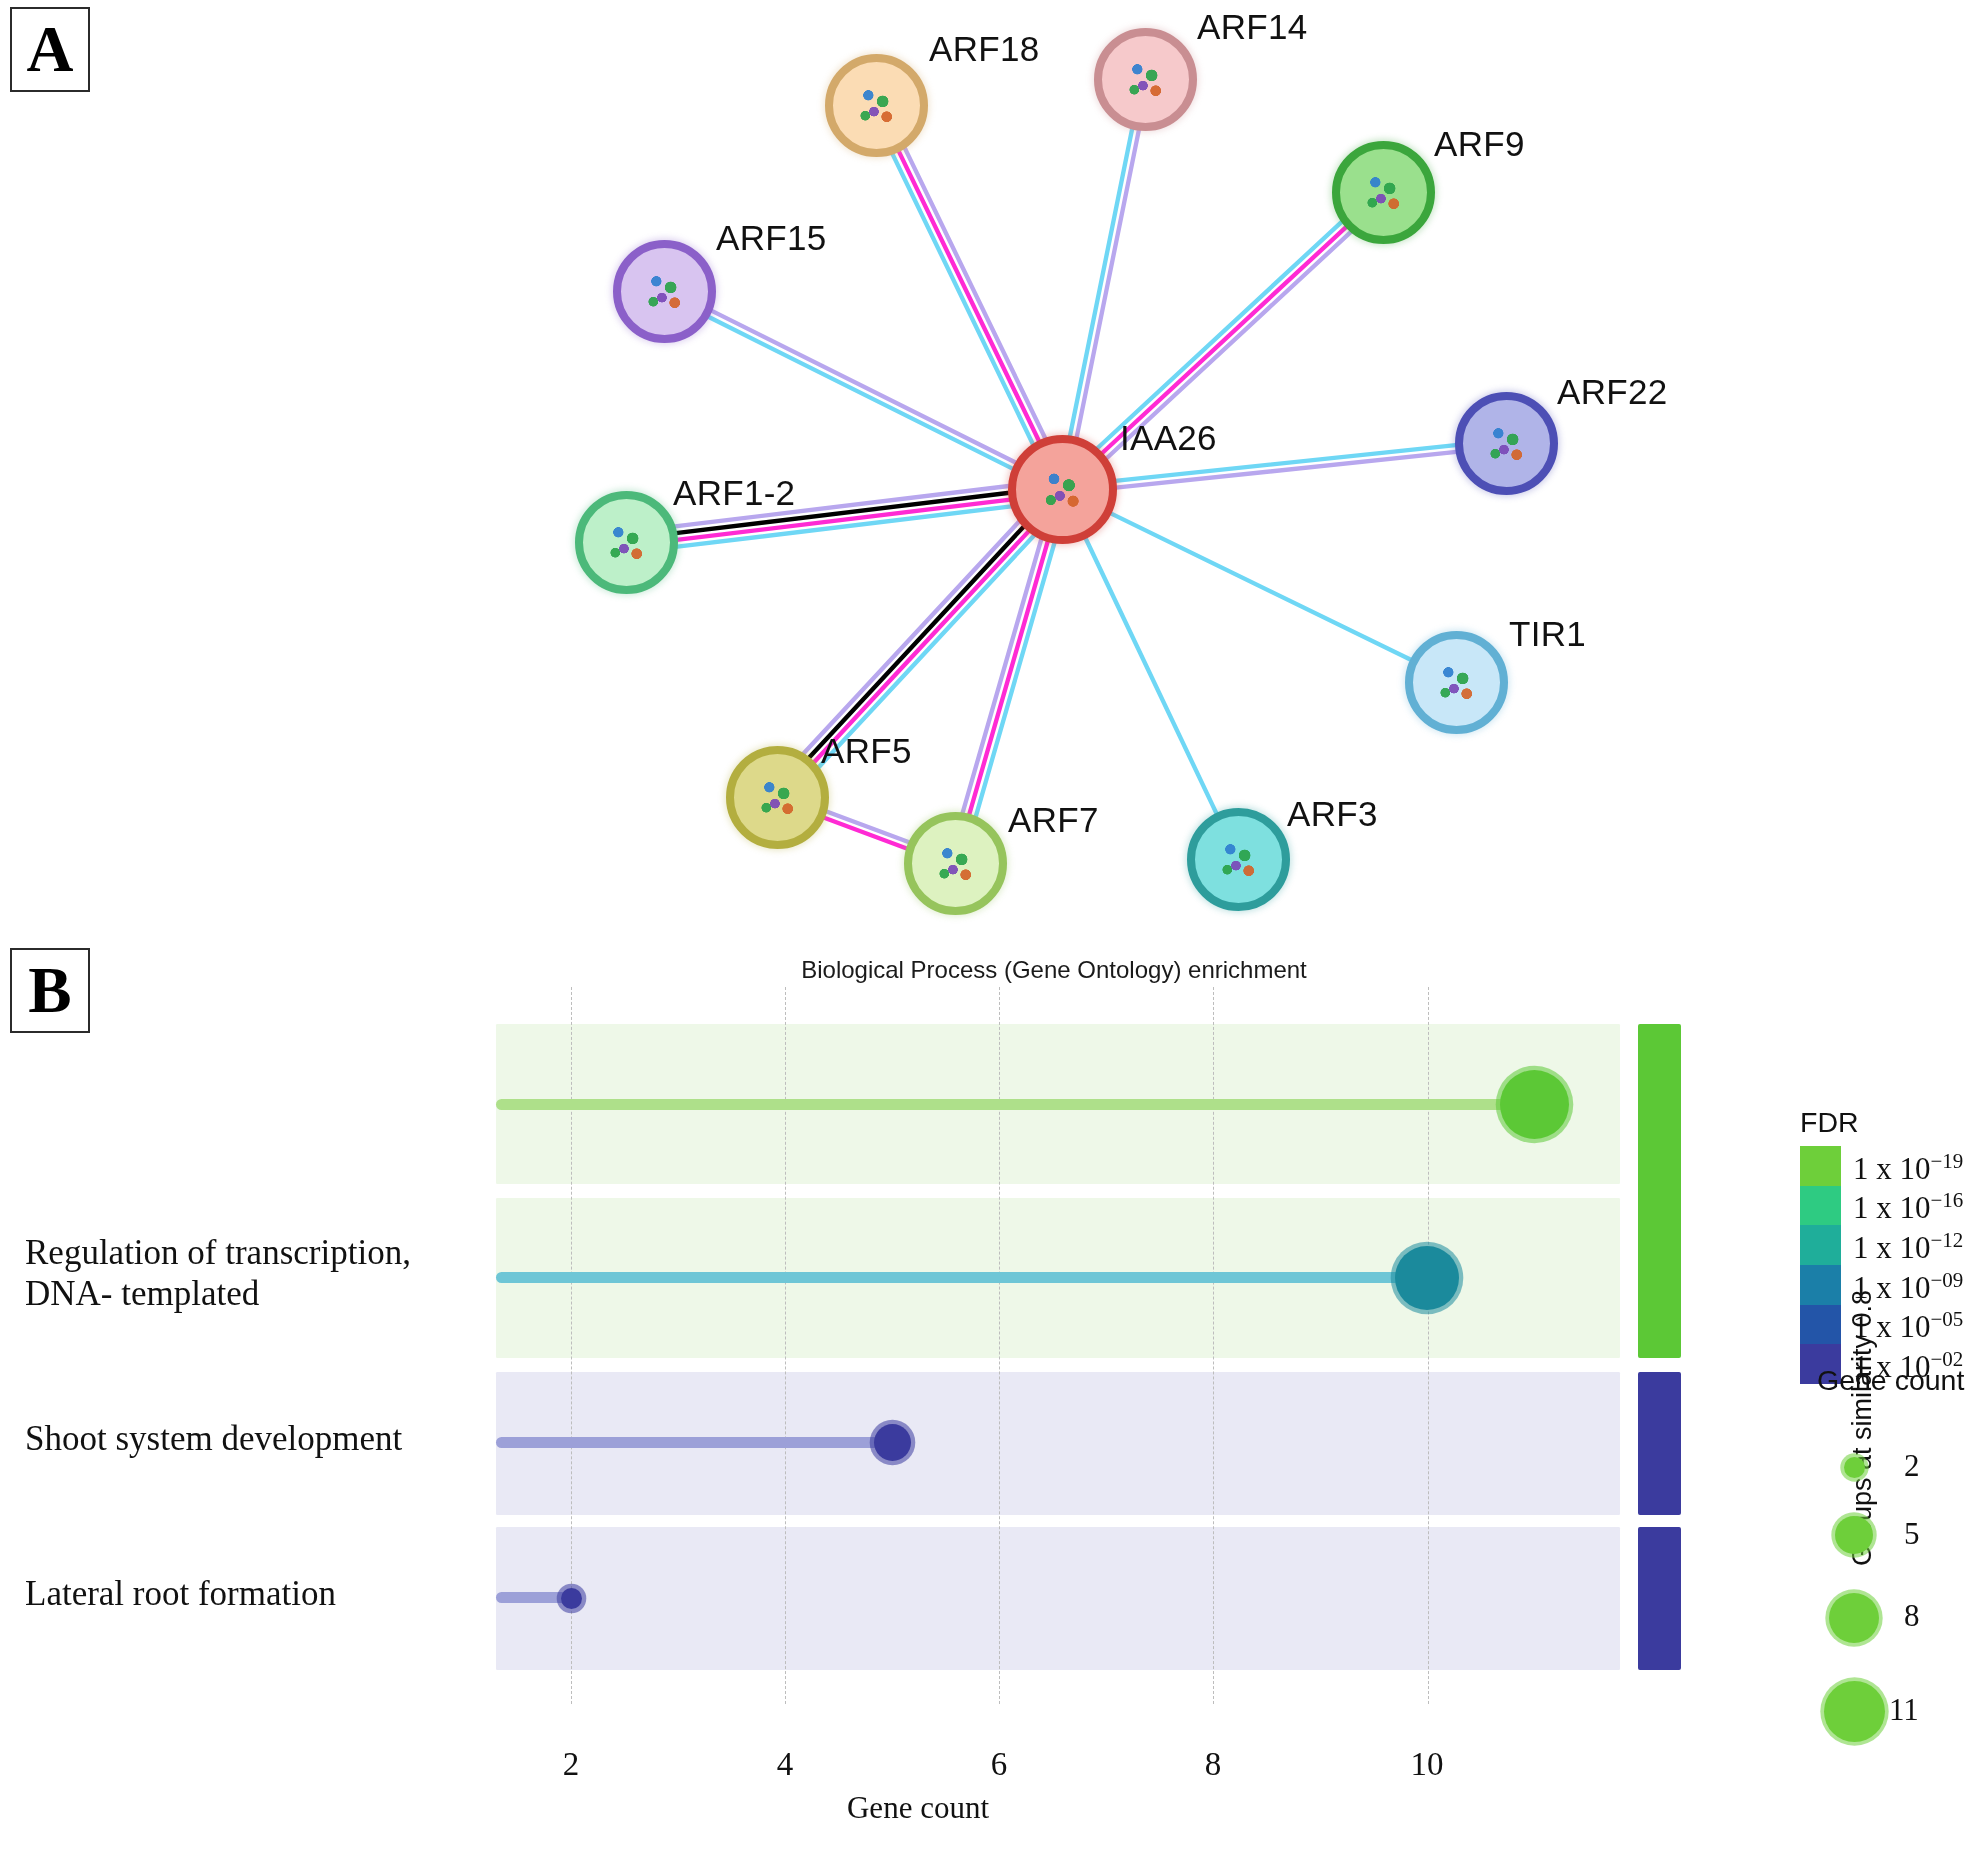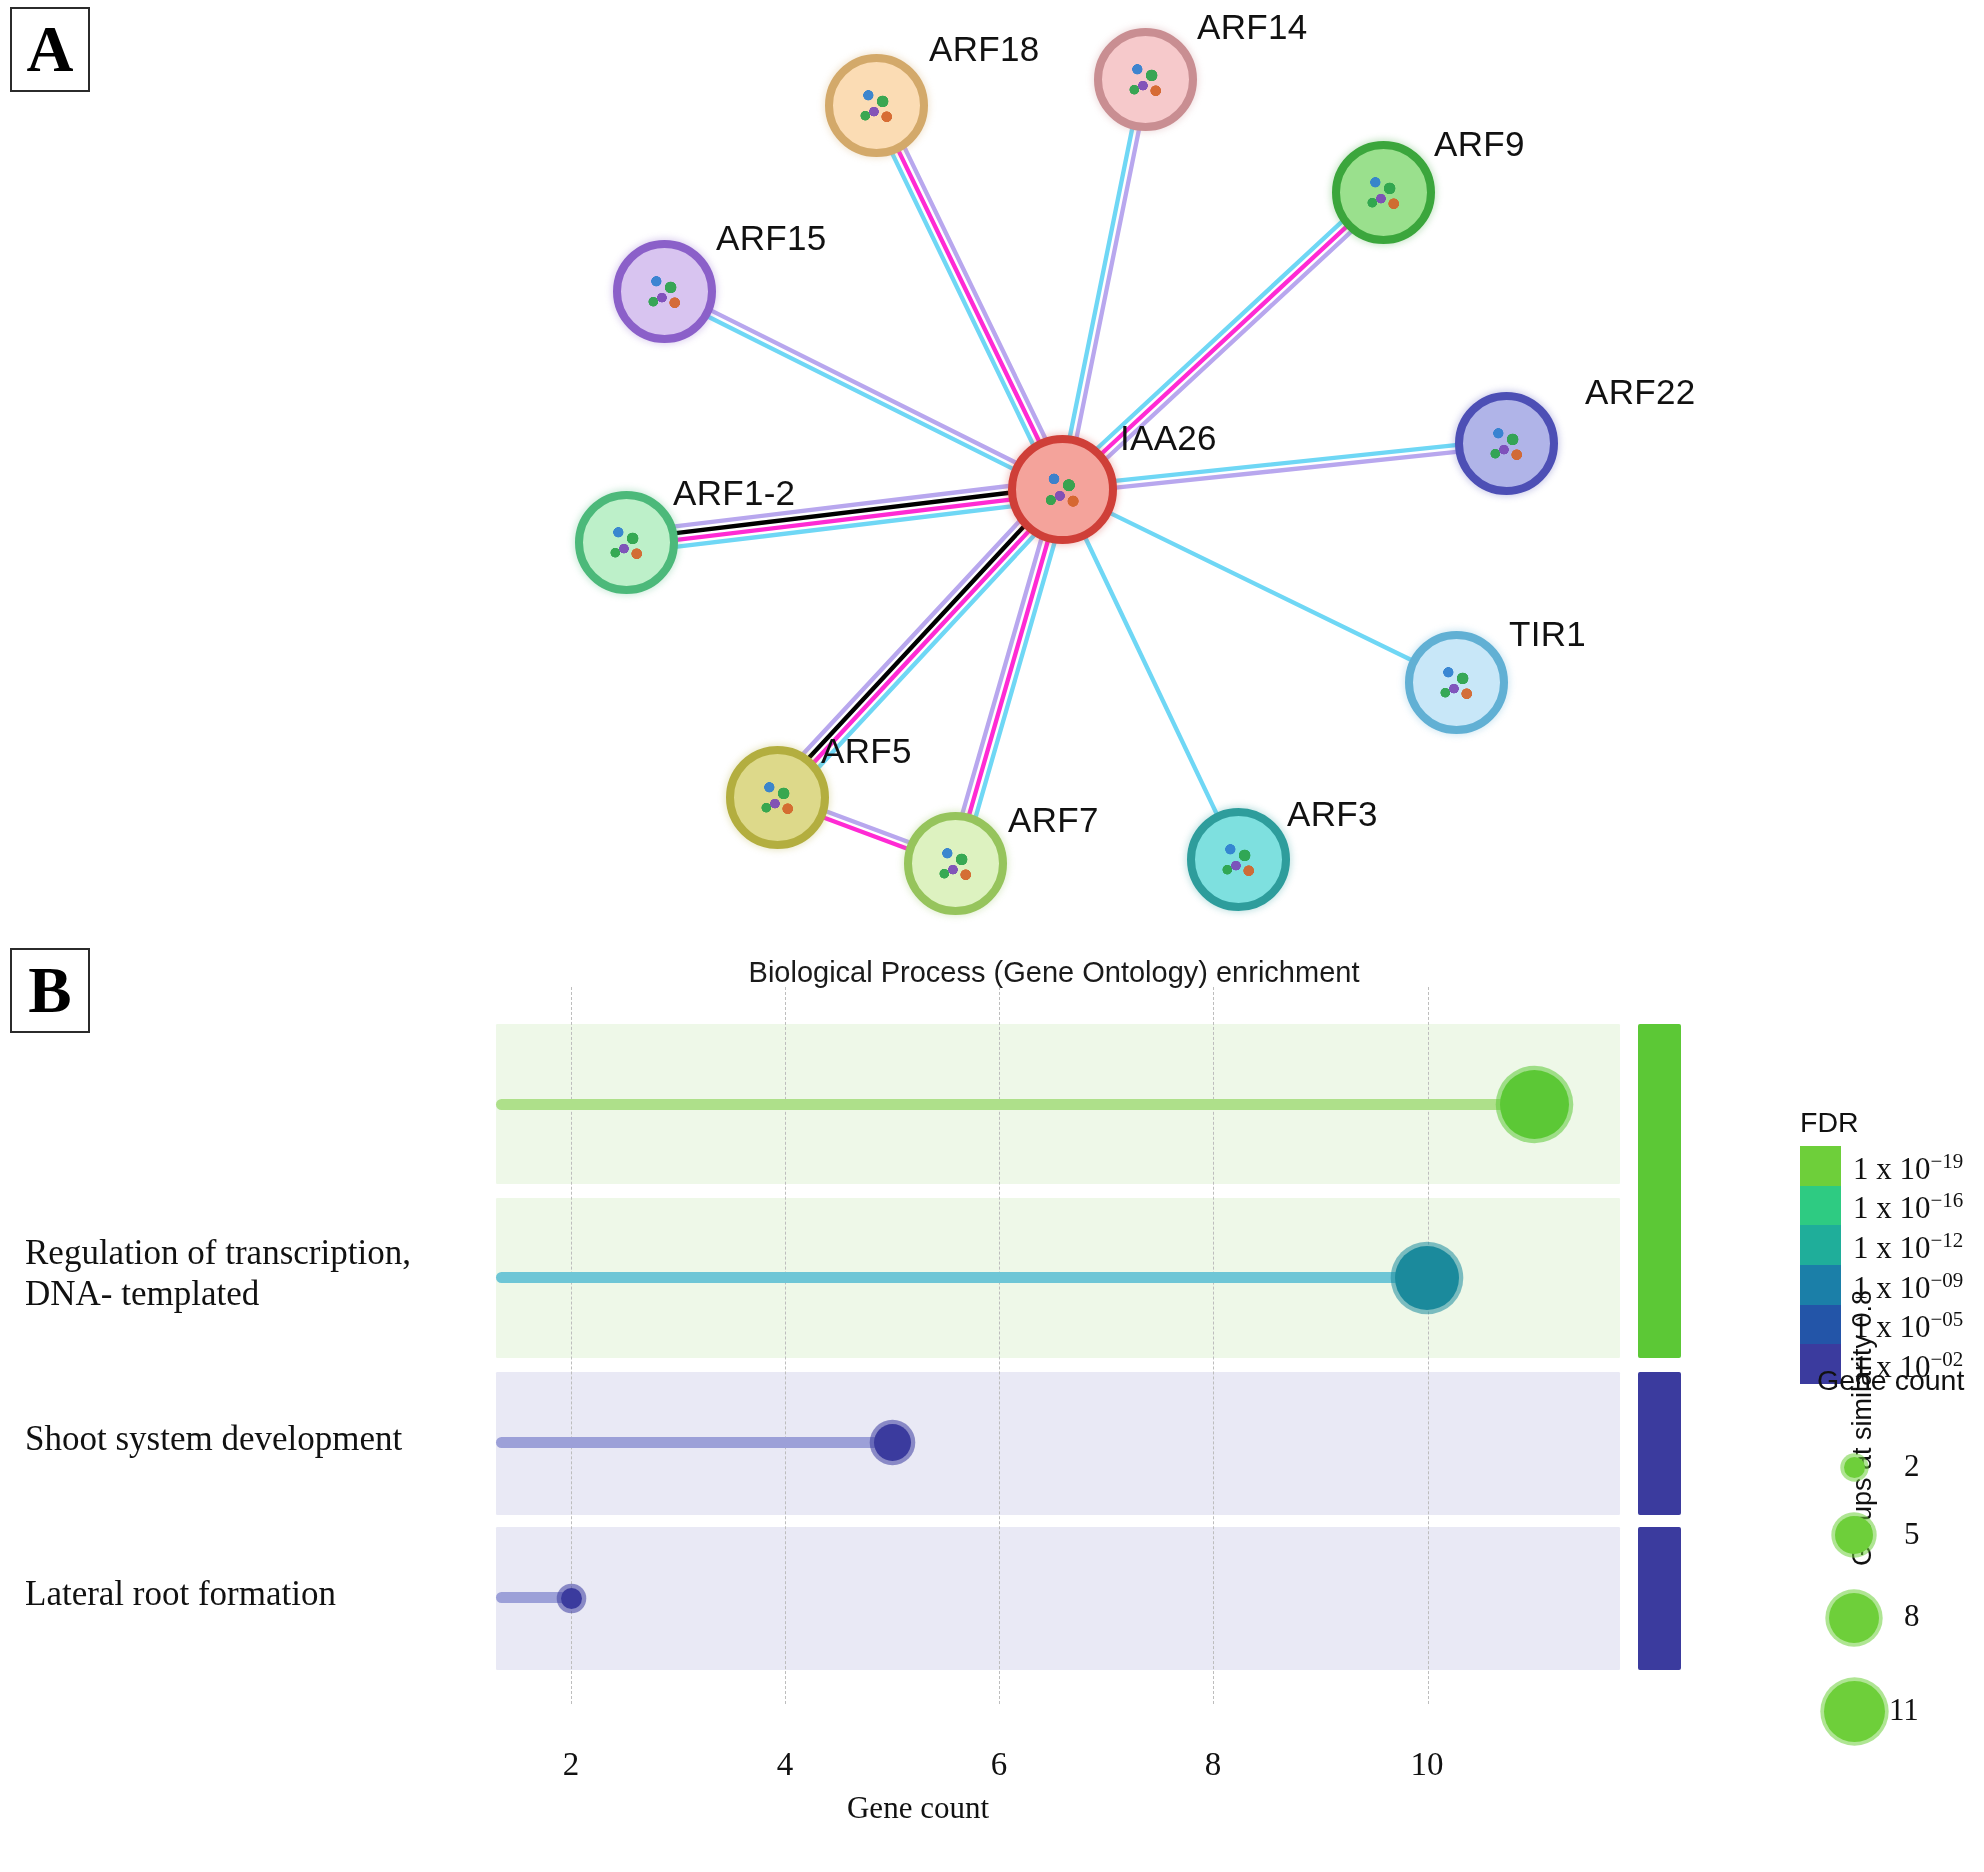--- a/index.html
+++ b/index.html
@@ -16,21 +16,21 @@
   .node{position:absolute;border-radius:50%;box-sizing:border-box;
         display:flex;align-items:center;justify-content:center;}
   .node .blob{position:relative;width:58%;height:58%;border-radius:40%;
         filter:blur(0.2px);opacity:.92;}
   .nlabel{position:absolute;white-space:nowrap;color:#111;
         font-family:"Liberation Sans",sans-serif;font-size:35px;letter-spacing:0.3px;}
 
   
   #chartwrap{position:absolute;left:0;top:930px;width:1985px;height:942px;}
   #chart-title{position:absolute;left:682px;top:956px-1500px;width:744px;text-align:center;
-      font-size:29px;color:#1a1a1a;}
+      font-size:24px;color:#1a1a1a;}
   .cat-label{position:absolute;right:0;text-align:left;color:#111;
       font-family:"Liberation Serif",serif;font-size:35px;line-height:1.16;}
   .band{position:absolute;border-radius:1.2px;}
   .gridline{position:absolute;width:0;border-left:1.9px dashed #bdbdbd;}
   .stem{position:absolute;height:11px;border-radius:5.6px;}
   .dot{position:absolute;border-radius:50%;box-sizing:border-box;}
   .simbar{position:absolute;border-radius:1.9px;}
   .xtick{position:absolute;text-align:center;font-family:"Liberation Serif",serif;
       font-size:33px;color:#111;}
   .axis-title{position:absolute;text-align:center;font-family:"Liberation Serif",serif;
@@ -117,21 +117,21 @@
       </div>
       <div class="node" style="left: 1187px; top: 808px; width: 103px; height: 103px; background: rgb(126, 224, 223); border: 8px solid rgb(46, 157, 156); box-shadow: rgba(46, 157, 156, 0.267) 0px 0px 6.2px 1.9px;">
         <div class="blob" style="background: radial-gradient(circle at 34% 30%, rgb(47, 127, 208) 0px, rgb(47, 127, 208) 10%, transparent 11%), radial-gradient(circle at 62% 42%, rgb(42, 163, 74) 0px, rgb(42, 163, 74) 13%, transparent 14%), radial-gradient(circle at 45% 62%, rgb(122, 73, 184) 0px, rgb(122, 73, 184) 11%, transparent 12%), radial-gradient(circle at 70% 72%, rgb(212, 100, 42) 0px, rgb(212, 100, 42) 10%, transparent 11%), radial-gradient(circle at 28% 70%, rgb(42, 163, 74) 0px, rgb(42, 163, 74) 9%, transparent 10%);"></div>
       </div>
     </div>
   <div id="net-labels">
       <div class="nlabel" style="left: 929px; top: 28.5px;">ARF18</div>
       <div class="nlabel" style="left: 1197px; top: 7.4px;">ARF14</div>
       <div class="nlabel" style="left: 1434px; top: 124px;">ARF9</div>
       <div class="nlabel" style="left: 716px; top: 218px;">ARF15</div>
-      <div class="nlabel" style="left: 1557px; top: 372px; margin-left: 28px;">ARF22</div>
+      <div class="nlabel" style="left: 1557px; top: 372px;">ARF22</div>
       <div class="nlabel" style="left: 1120px; top: 418px;">IAA26</div>
       <div class="nlabel" style="left: 673px; top: 473px;">ARF1-2</div>
       <div class="nlabel" style="left: 1509px; top: 614px;">TIR1</div>
       <div class="nlabel" style="left: 821px; top: 731px;">ARF5</div>
       <div class="nlabel" style="left: 1008px; top: 800px;">ARF7</div>
       <div class="nlabel" style="left: 1287px; top: 794px;">ARF3</div>
     </div>
 </div>
 
 <div class="panel-tag" style="left:10px;top:948px;width:76px;height:81px;font-size:65px;">

